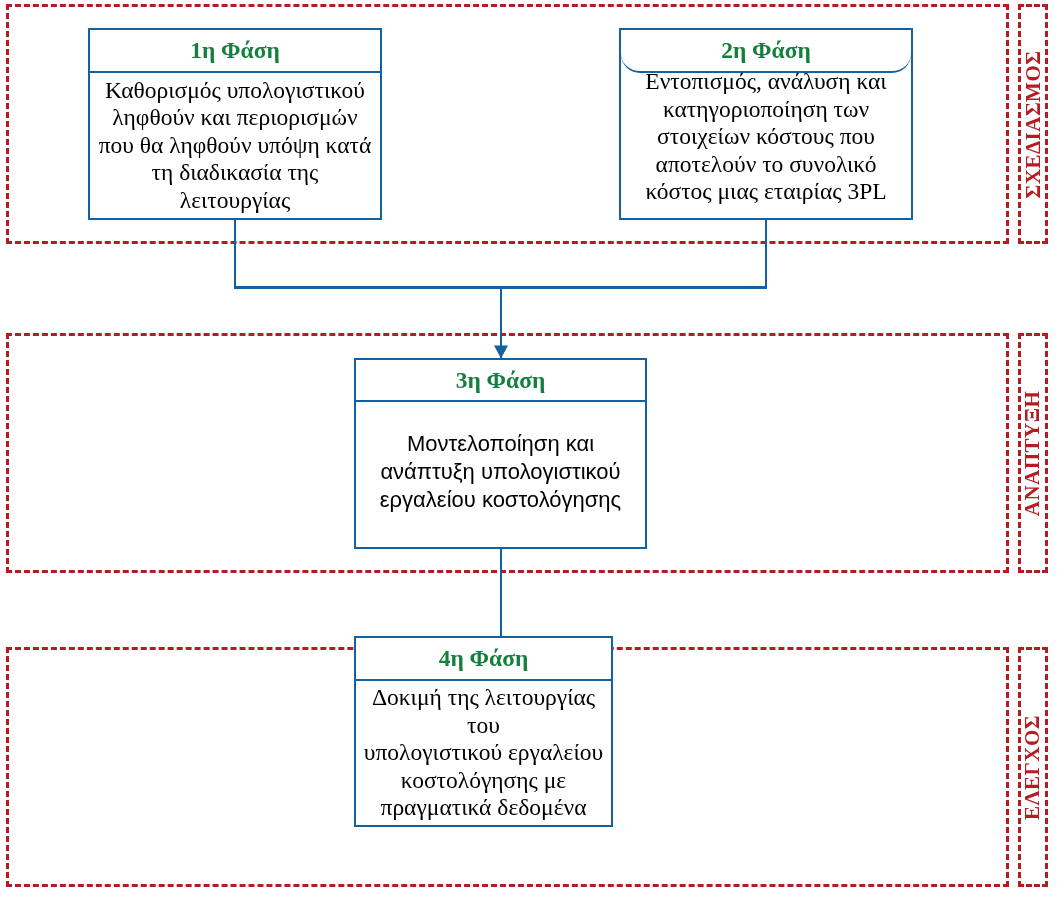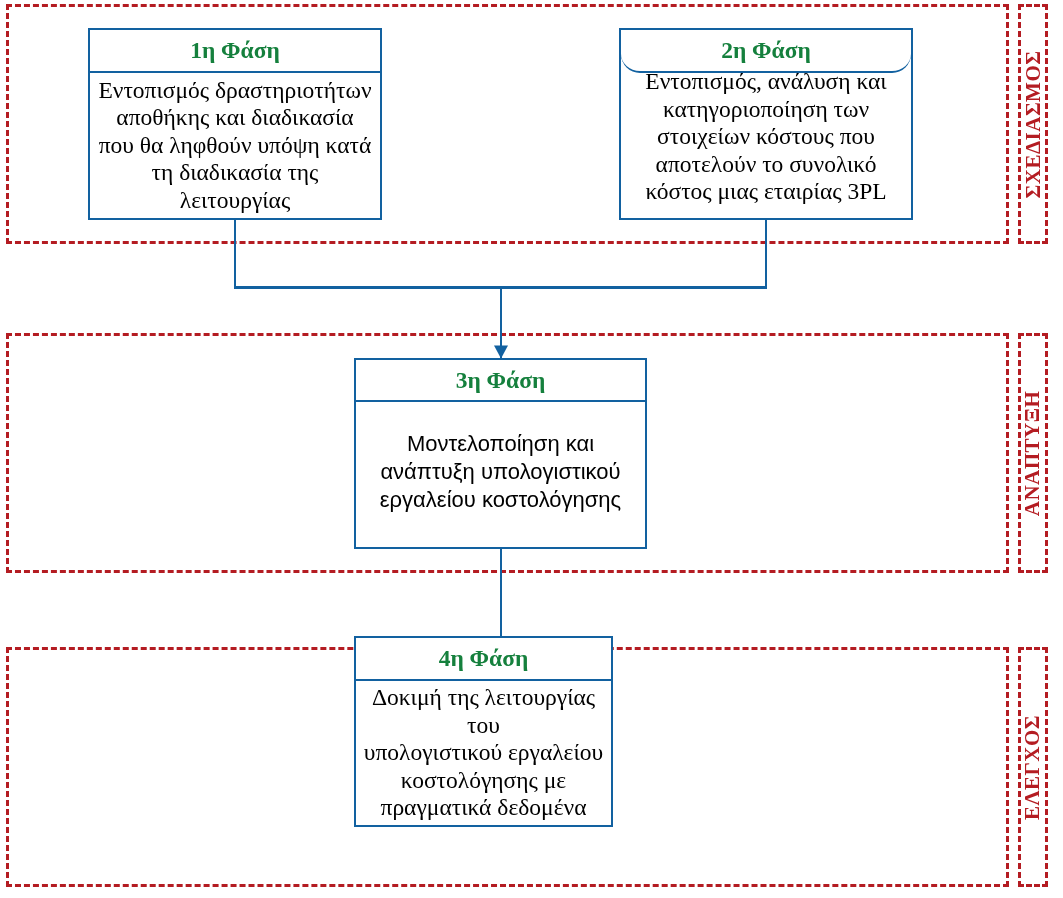--- a/index.html
+++ b/index.html
@@ -78,22 +78,22 @@
     <polygon id="a1" points="494,345.5 508,345.5 501,358.5" fill="#1261A0"></polygon>
     <polygon id="a2" points="494,659.5 508,659.5 501,672.5" fill="#1261A0"></polygon>
   </svg>
 
   <div class="phase-box" id="box1">
     <div class="phase-header">
       <span>1η Φάση</span>
     </div>
     <div class="phase-body serif">
       <div class="lines">
-        <div>Εντοπισμός δραστηριοτήτων</div>
-        <div>αποθήκης και διαδικασία</div>
+        <div>Καθορισμός υπολογιστικού</div>
+        <div>ληφθούν και περιορισμών</div>
         <div>που θα ληφθούν υπόψη κατά</div>
         <div>τη διαδικασία της</div>
         <div>λειτουργίας</div>
       </div>
     </div>
   </div>
 
   <div class="phase-box" id="box2">
     <div class="phase-header">
       <span>2η Φάση</span>

